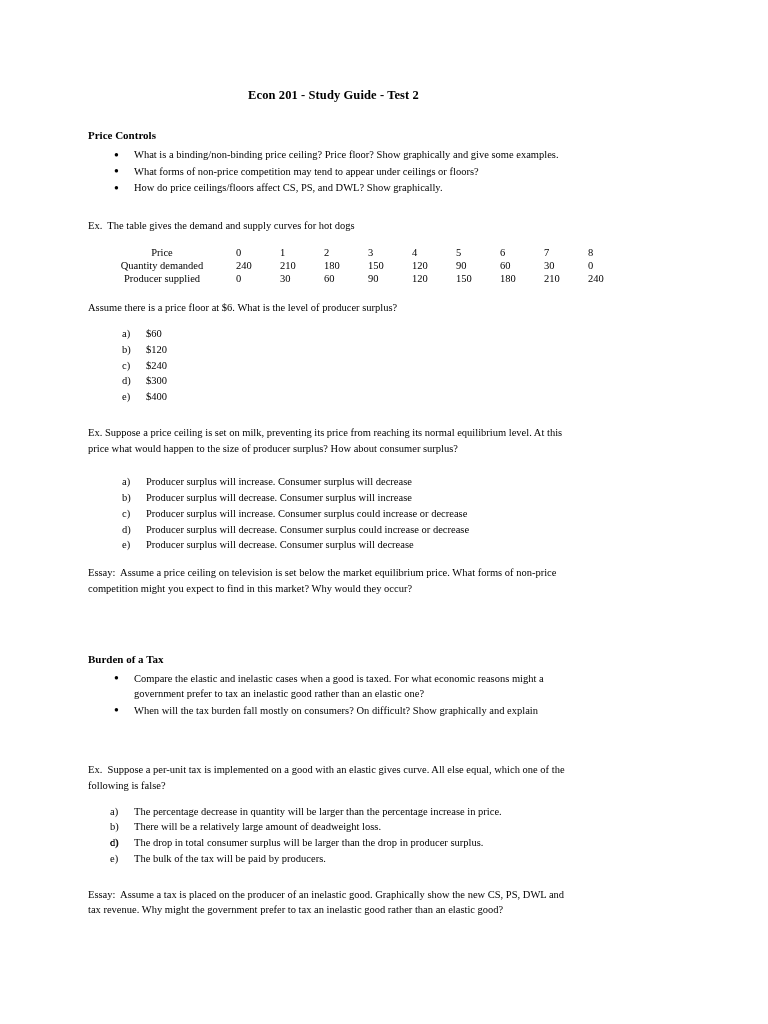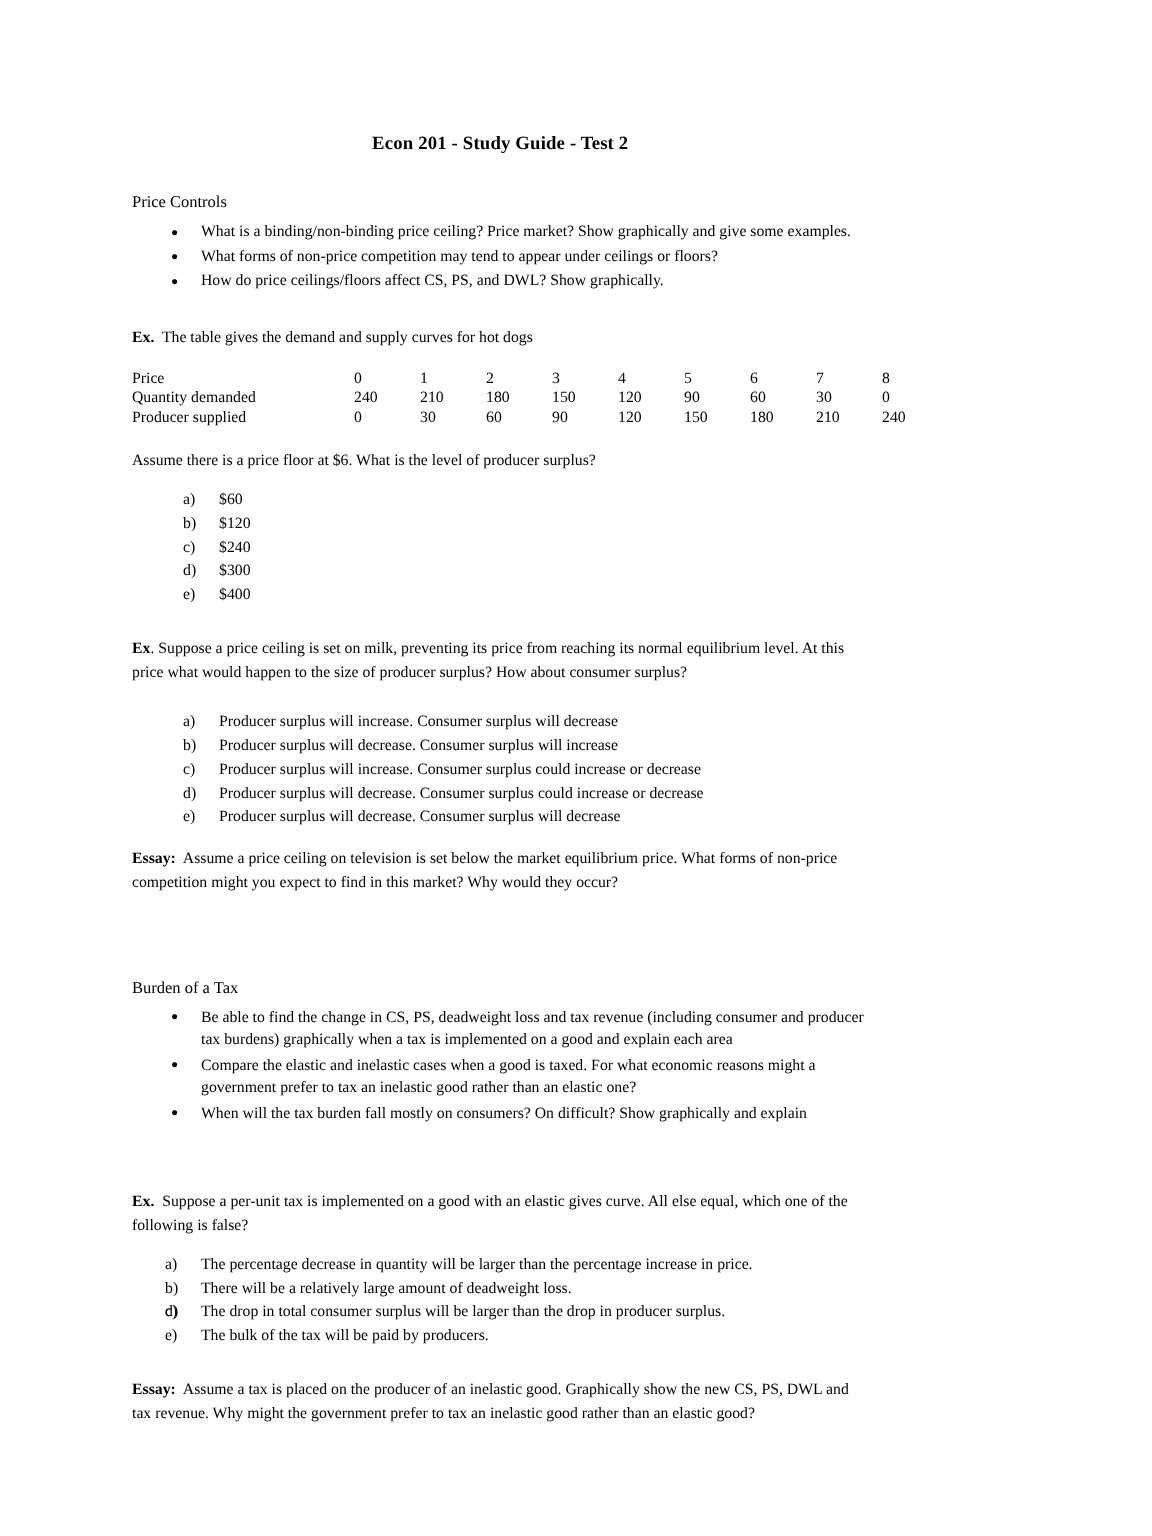--- a/index.html
+++ b/index.html
@@ -22,21 +22,21 @@
     padding: 88px 88px 40px 88px;
   }
   .doc-title {
     text-align: center;
     font-weight: bold;
     font-size: 12.5px;
     letter-spacing: 0.1px;
     margin: 0 0 26px 0;
   }
   .section-head {
-    font-weight: normal;
+    font-weight: bold;
     font-size: 11px;
     margin: 0 0 6px 0;
   }
   ul.bullets {
     list-style: none;
     margin: 0 0 14px 0;
     padding: 0;
   }
   ul.bullets > li {
     position: relative;
@@ -52,41 +52,42 @@
     top: -0.5px;
     font-size: 8px;
     line-height: 1.9;
   }
   .para {
     font-size: 10.5px;
     line-height: 1.5;
     margin: 0 0 10px 0;
   }
   .lead {
-    font-weight: bold;
+    font-weight: normal;
     margin-top: 20px;
   }
   .spacer-lg { height: 30px; }
   .spacer-md { height: 16px; }
   .spacer-sm { height: 8px; }
 
   table.datatable {
     border-collapse: collapse;
     font-size: 10.5px;
     margin: 14px 0 14px 0;
     width: 100%;
     table-layout: fixed;
   }
   table.datatable td {
     padding: 0 0 2px 0;
     vertical-align: top;
     white-space: nowrap;
   }
   table.datatable td.rowlabel {
     width: 148px;
+    text-align: center;
   }
   table.datatable td.num {
     width: 44px;
   }
 
   ol.alpha {
     list-style: none;
     margin: 0 0 12px 0;
     padding: 0;
   }
@@ -111,21 +112,21 @@
 </head>
 <body>
 
 <div class="page">
 
   <div class="doc-title">Econ 201 - Study Guide - Test 2</div>
 
   <div class="section-head">Price Controls</div>
 
   <ul class="bullets">
-    <li>What is a binding/non-binding price ceiling?  Price market?  Show graphically and give some examples.</li>
+    <li>What is a binding/non-binding price ceiling?  Price floor?  Show graphically and give some examples.</li>
     <li>What forms of non-price competition may tend to appear under ceilings or floors?</li>
     <li>How do price ceilings/floors affect CS, PS, and DWL?  Show graphically.</li>
   </ul>
 
   <div class="spacer-sm"></div>
 
   <div class="para"><span class="lead">Ex.</span>&nbsp; <span>The table gives the demand and supply curves for hot dogs</span></div>
 
   <table class="datatable">
     <tbody>
@@ -193,21 +194,20 @@
   </ol>
 
   <div class="para"><span class="lead">Essay:</span>&nbsp; <span>Assume a price ceiling on television is set below the market equilibrium price.  What forms of non-price competition might you expect to find in this market?  Why would they occur?</span></div>
 
   <div class="spacer-lg"></div>
   <div class="spacer-md"></div>
 
   <div class="section-head">Burden of a Tax</div>
 
   <ul class="bullets">
-    <li>Be able to find the change in CS, PS, deadweight loss and tax revenue (including consumer and producer tax burdens) graphically when a tax is implemented on a good and explain each area</li>
     <li>Compare the elastic and inelastic cases when a good is taxed.  For what economic reasons might a government prefer to tax an inelastic good rather than an elastic one?</li>
     <li>When will the tax burden fall mostly on consumers? On difficult?  Show graphically and explain</li>
   </ul>
 
   <div class="spacer-lg"></div>
 
   <div class="para"><span class="lead">Ex.</span>&nbsp; <span>Suppose a per-unit tax is implemented on a good with an elastic gives curve.  All else equal, which one of the following is false?</span></div>
 
   <ol class="alpha wide">
     <li><span class="marker">a)</span><span>The percentage decrease in quantity will be larger than the percentage increase in price.</span></li>

